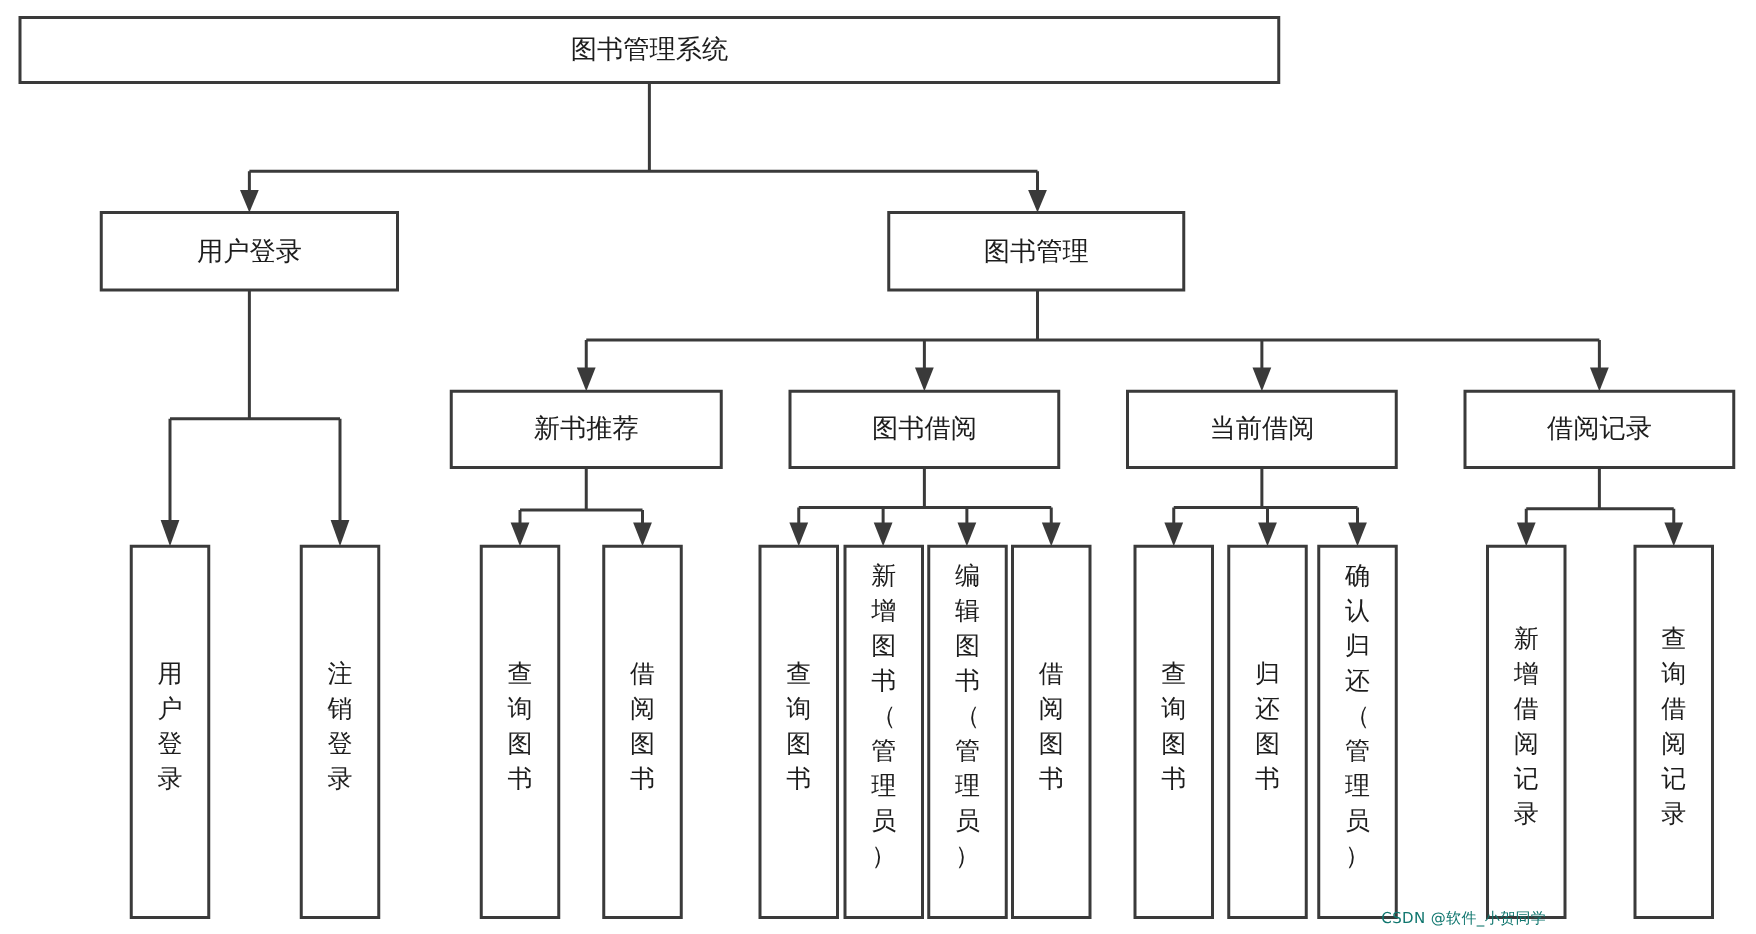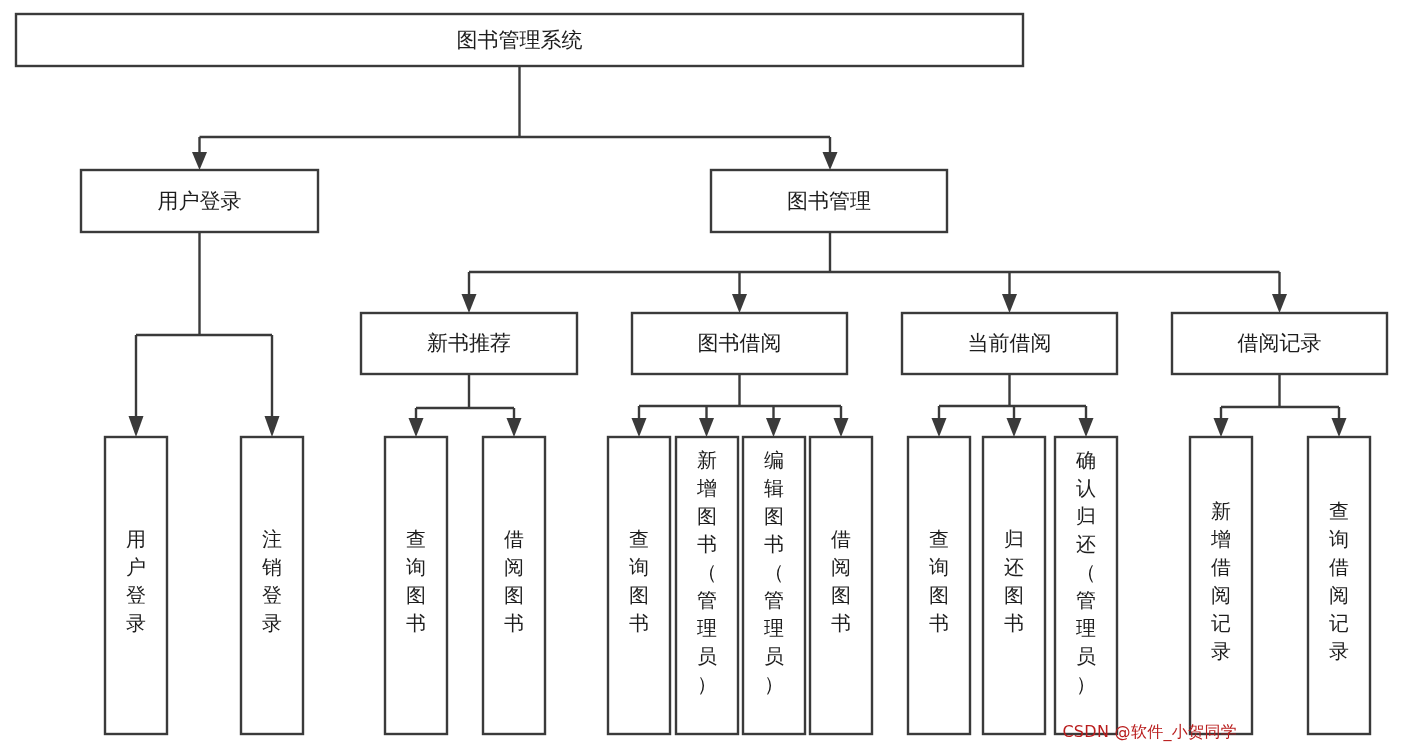--- a/index.html
+++ b/index.html
@@ -51,22 +51,22 @@
   }
   .arrow-head {
     fill: #3a3a3a;
     stroke: none;
   }
   .watermark {
     position: absolute;
     right: 8px;
     bottom: 4px;
     font-family: "DejaVu Sans", "Liberation Sans", sans-serif;
-    font-size: 16px;
-    color: #b91c1c;
+    font-size: 12px;
+    color: #0f766e;
     white-space: nowrap;
     letter-spacing: 0.3px;
   }
 </style>
 </head>
 <body>
 
 <div id="diagram-root">
 
   <svg class="diagram" viewBox="0 0 1405 747" xmlns="http://www.w3.org/2000/svg">

